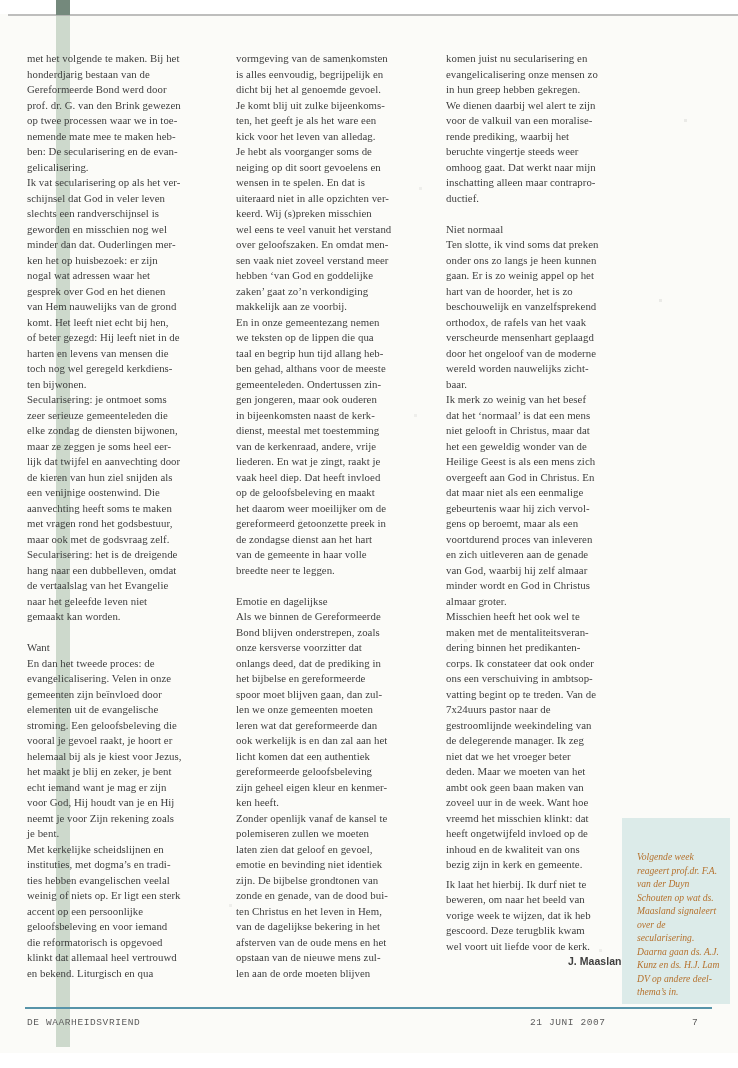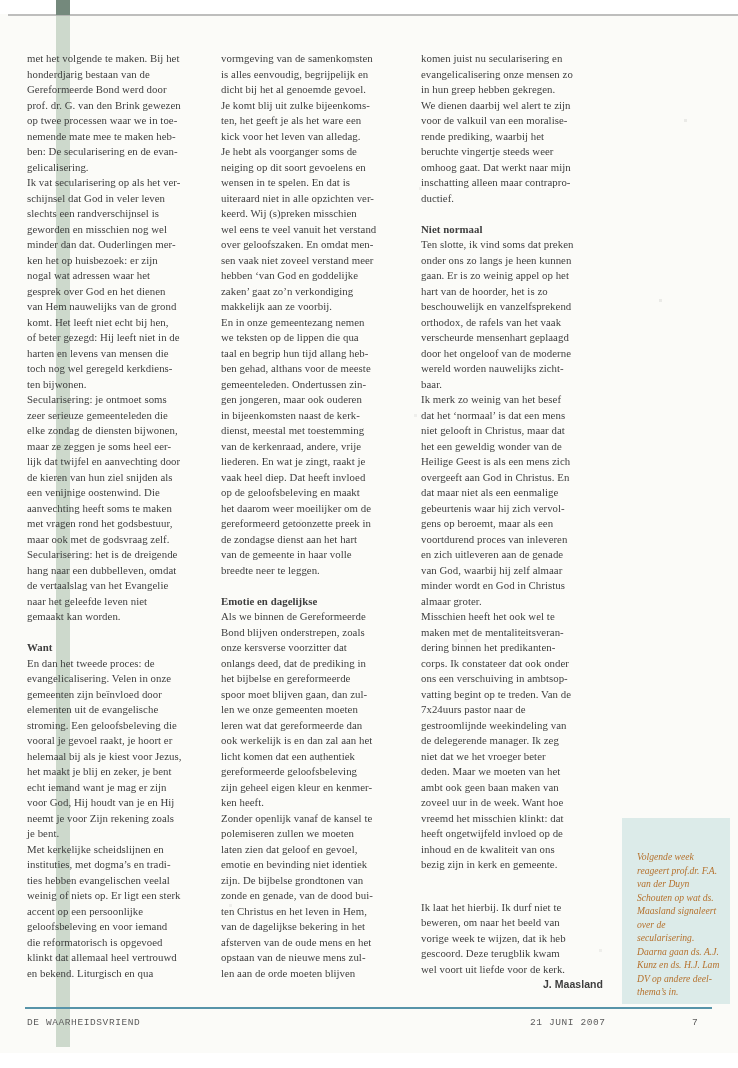--- a/index.html
+++ b/index.html
@@ -54,28 +54,28 @@
       600px 950px 0 1px rgba(90,90,90,.08);
   }
   
   .col {
     position: absolute; top: 51px; z-index: 2;
     color: var(--text-color, #3e3e3e);
     font-size: 10.8px; line-height: 15.5px;
     letter-spacing: .05px;
   }
   .col-1 { left: 27px;  width: 192px; }
-  .col-2 { left: 221px; width: 200px; }
-  .col-3 { left: 421px; width: 218px; }
+  .col-2 { left: 236px; width: 200px; }
+  .col-3 { left: 446px; width: 218px; }
   .body-block { white-space: pre-line; margin: 0; }
   .heading {
-    font-weight: bold; font-size: 10.8px; line-height: 15.5px;
+    font-weight: normal; font-size: 10.8px; line-height: 15.5px;
     margin: 15.5px 0 0 0;
   }
-  .closing-block { white-space: pre-line; margin: 27px 0 0 0; }
+  .closing-block { white-space: pre-line; margin: 4px 0 0 0; }
   .byline {
     font-family: Liberation Sans, sans-serif;
     font-weight: bold; font-size: 10.5px; line-height: 15.5px;
     text-align: right; padding-right: 36px; margin: 0;
   }
   
   .sidebar-note {
     position: absolute; left: 622px; top: 818px; width: 108px; height: 186px;
     background: var(--note-bg, #dcebe9); z-index: 2;
   }

